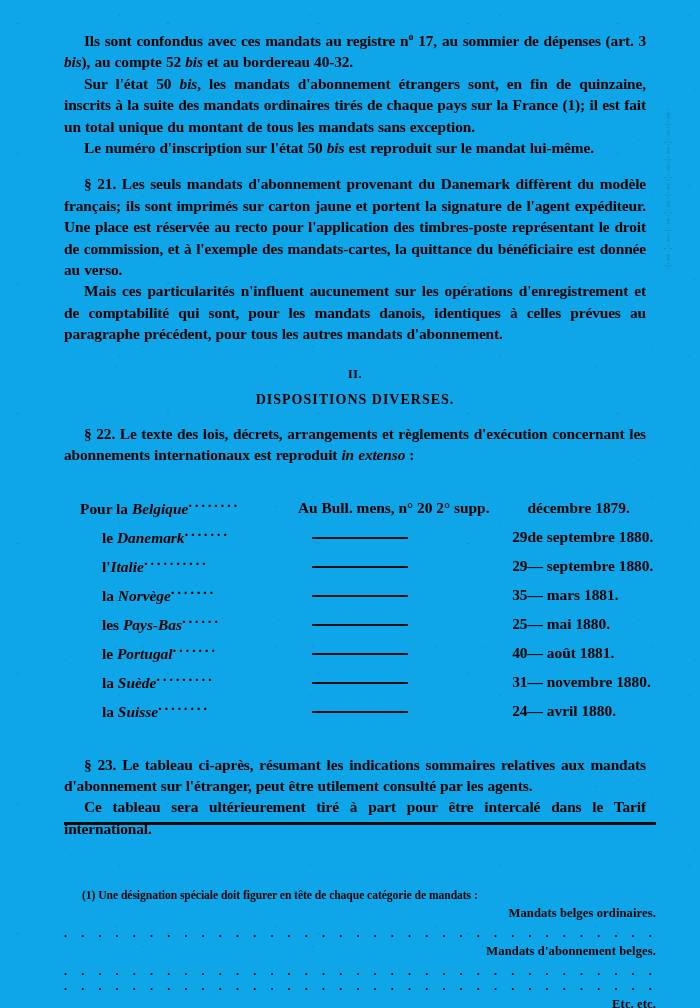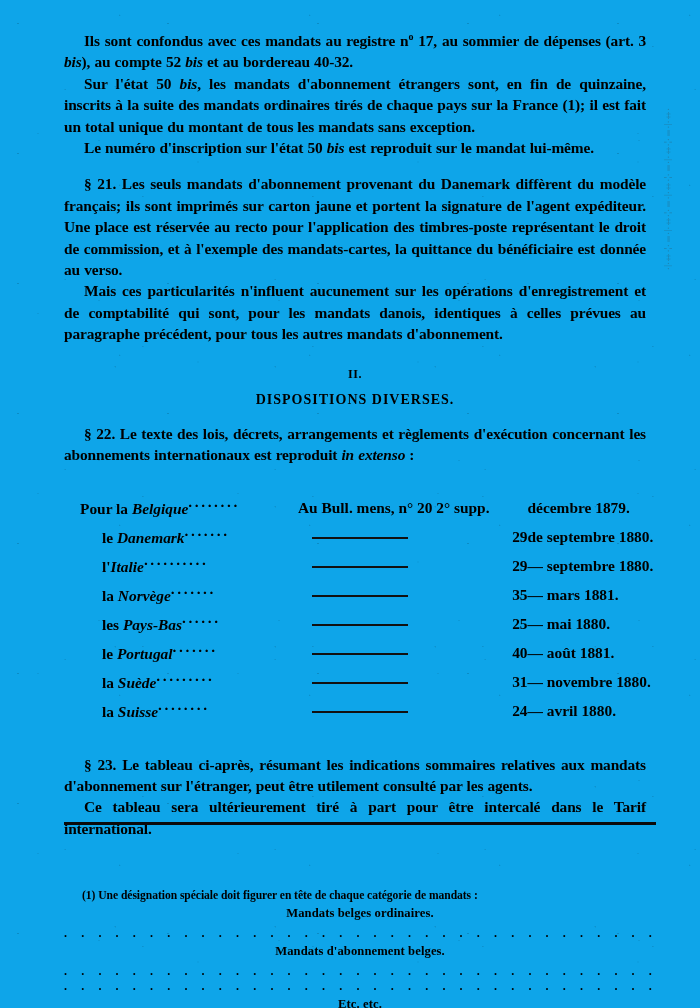--- a/index.html
+++ b/index.html
@@ -151,21 +151,21 @@
     font-weight: bold;
     letter-spacing: -.05px;
   }
   .fn-lead {
     margin: 0;
     padding-left: 18px;
     line-height: 17px;
   }
   .fn-center {
     margin: 0;
-    text-align: center;
+    text-align: right;
     font-size: 12.6px;
     line-height: 19px;
     letter-spacing: .1px;
   }
   .dot-rule {
     margin: 5px 0 4px 0;
     height: 10px;
     line-height: 10px;
     overflow: hidden;
     white-space: nowrap;

